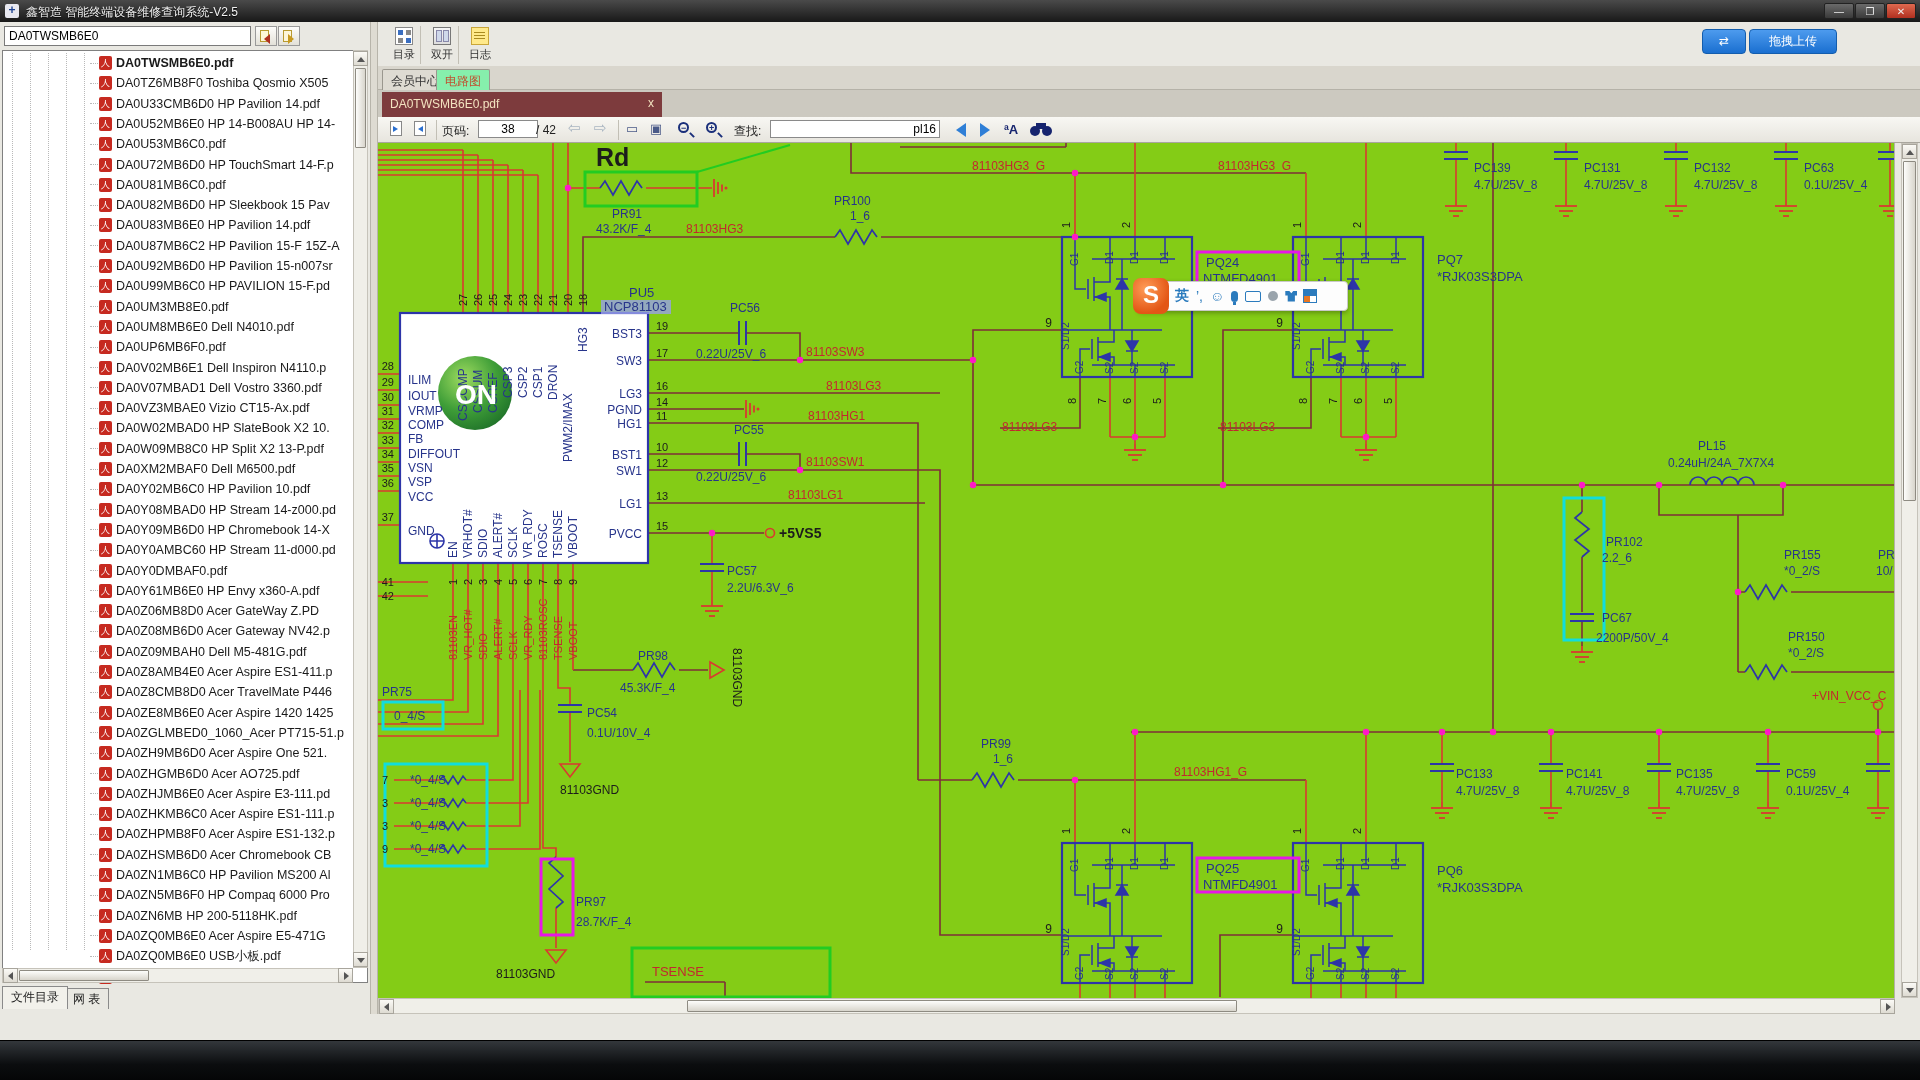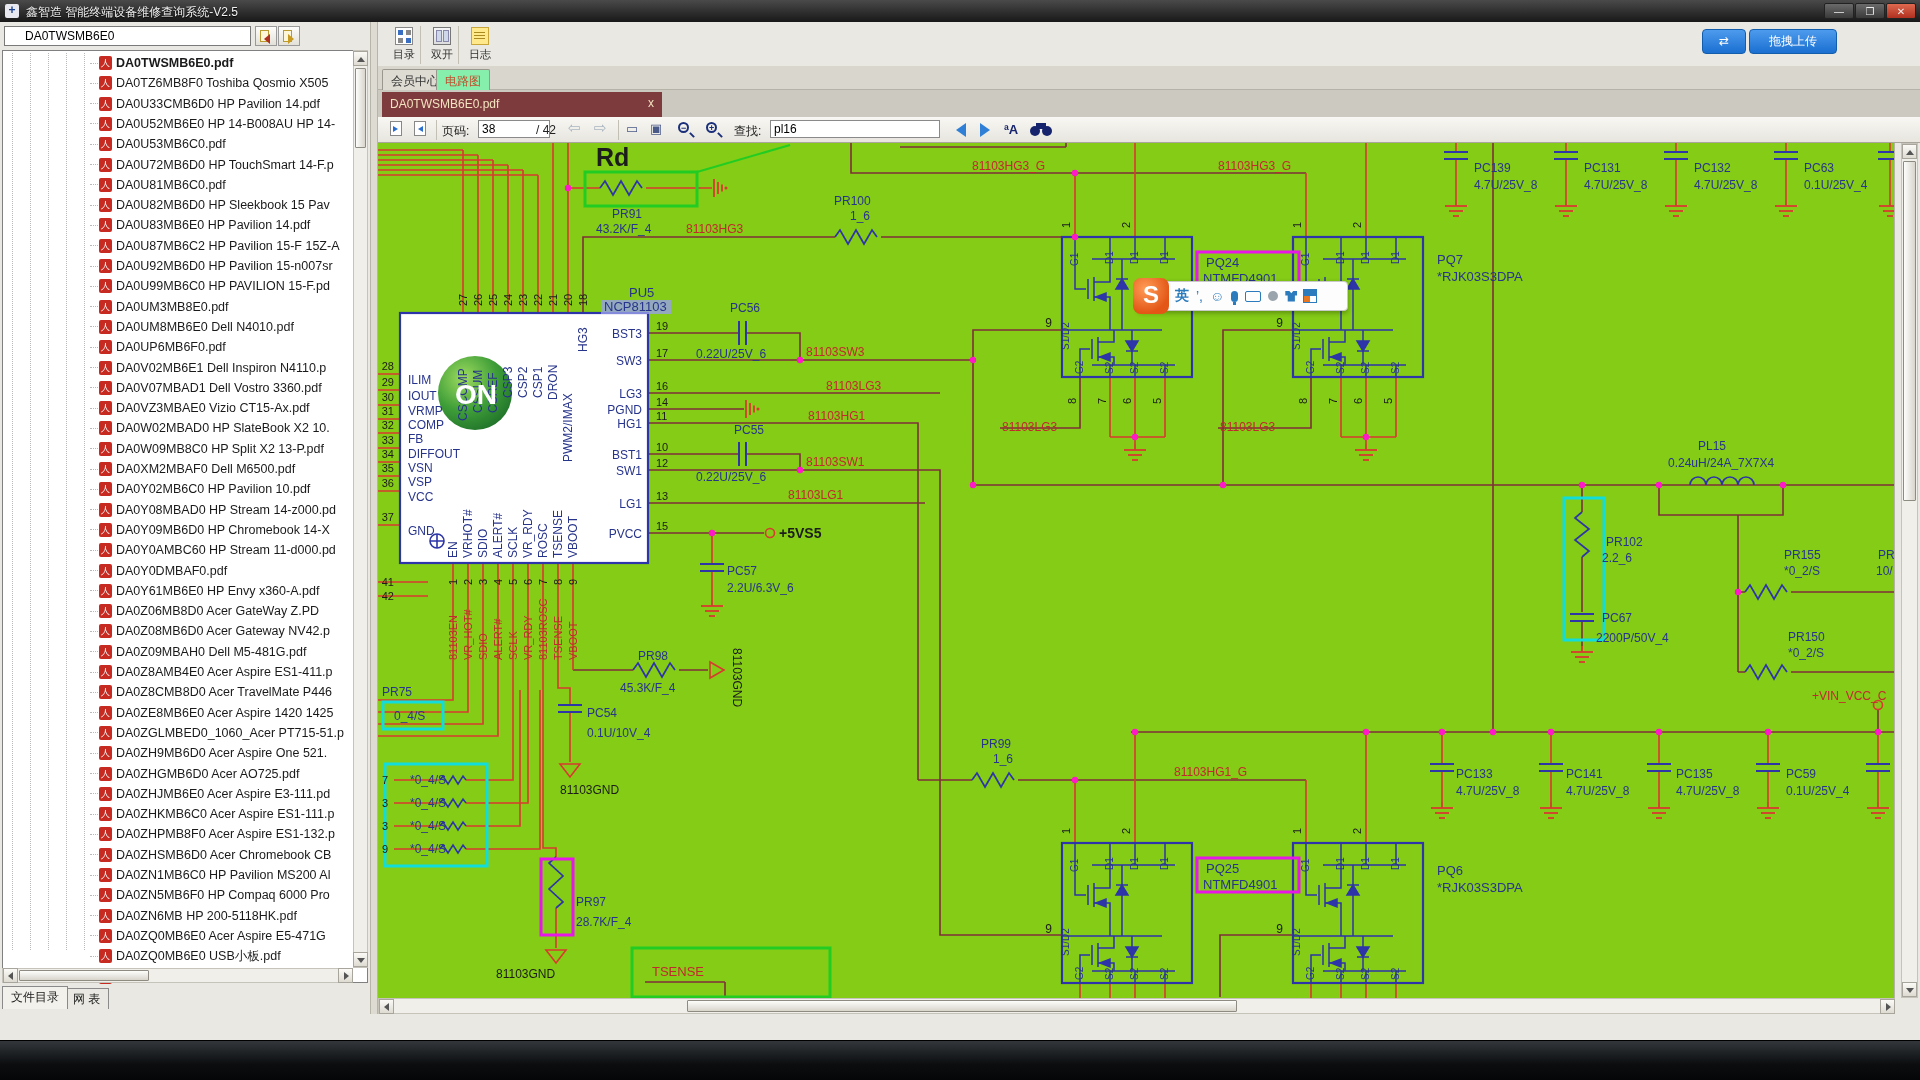--- a/index.html
+++ b/index.html
@@ -7,21 +7,21 @@
   #app{position:relative;width:1920px;height:1080px;overflow:hidden;background:#e9e8e2;}
   .abs{position:absolute;}
   
   #titlebar{left:0;top:0;width:1920px;height:22px;background:linear-gradient(#4a4a4a,#181818);color:#fff;}
   #appicon{left:5px;top:4px;width:14px;height:14px;background:#e8e8f0;color:#1a3f8f;font-size:12px;font-weight:bold;line-height:13px;text-align:center;border-radius:2px;}
   #apptitle{left:26px;top:4px;font-size:12px;color:#f2f2f2;text-shadow:0 1px 1px #000;}
   .winbtn{top:3px;width:30px;height:16px;font-size:10px;color:#eee;text-align:center;line-height:15px;background:linear-gradient(#6a6a6a,#3a3a3a);border:1px solid #222;border-radius:2px;}
   #btnmin{left:1824px;}#btnmax{left:1855px;}
   #btnclose{left:1886px;background:linear-gradient(#e0694f,#b03020);}
   
-  #searchbox{left:4px;top:26px;width:247px;height:20px;border:1px solid #7a7a7a;background:#fff;font-size:12px;padding:1px 20px;}
+  #searchbox{left:4px;top:26px;width:247px;height:20px;border:1px solid #7a7a7a;background:#fff;font-size:12px;padding:1px 4px;}
   .navbtn{top:26px;width:22px;height:20px;border:1px solid #9a9a9a;background:linear-gradient(#fdfdfb,#e3e1d8);}
   .navpage{position:absolute;left:4px;top:3px;width:9px;height:12px;background:#fdf6d8;border:1px solid #b89a30;}
   .navtri{position:absolute;top:7px;width:0;height:0;border-top:5px solid transparent;border-bottom:5px solid transparent;}
   #listbox{left:2px;top:50px;width:366px;height:933px;background:#fff;border:1px solid #808080;}
   .guide{top:53px;height:897px;width:1px;border-left:1px dotted #b9b9b9;}
   .frow{left:90px;height:20px;display:flex;align-items:center;white-space:nowrap;overflow:hidden;width:262px;}
   .stub{display:inline-block;width:8px;border-top:1px dotted #b9b9b9;margin-right:1px;}
   .pdfico{display:inline-block;flex:0 0 13px;width:13px;height:14px;background:#c62a20;border-radius:2px;color:#fff;font-size:9px;line-height:14px;text-align:center;margin-right:4px;}
   .fname{font-size:12.5px;color:#1a1a1a;}
   .frow.sel .fname{font-weight:bold;}
@@ -52,21 +52,21 @@
   
   #tabrow{left:378px;top:66px;width:1542px;height:24px;background:#d9d6cd;border-bottom:1px solid #b5b2a8;}
   .mtab{top:3px;height:21px;font-size:12px;padding:3px 8px 0 8px;border:1px solid #9a978e;border-bottom:none;border-radius:2px 2px 0 0;}
   .mtab.inact{background:#dedbd2;color:#333;}
   .mtab.act{background:#86efac;color:#c05030;}
   #docrow{left:378px;top:90px;width:1542px;height:27px;background:#ccc9c0;}
   #doctab{left:4px;top:2px;width:280px;height:25px;background:#7d3b3d;color:#f3e3c0;font-size:12px;padding:5px 8px;}
   #docclose{left:262px;top:5px;width:14px;height:14px;color:#f3e3c0;font-size:12px;line-height:13px;text-align:center;}
   #pdfbar{left:378px;top:117px;width:1542px;height:26px;background:linear-gradient(#f8f7f3,#e7e5de);border-bottom:1px solid #a9a69e;}
   .pdflbl{top:6px;font-size:12px;color:#222;}
-  .pdfinput{position:absolute;border:1px solid #8a8a8a;background:#fff;font-size:12px;height:18px;top:3px;padding:0 3px;}
+  .pdfinput{position:absolute;border:1px solid #8a8a8a;background:#fff;font-size:12px;height:18px;top:3px;padding:0 3px;text-align:right;}
   .pg{position:absolute;width:12px;height:15px;background:#fff;border:1px solid #888;}
   .pg i{position:absolute;width:0;height:0;}
   .outarr{position:absolute;top:2px;font-size:15px;color:#aab6c2;}
   .fitico{position:absolute;top:4px;font-size:13px;color:#4a5a88;}
   .mag{position:absolute;top:5px;width:11px;height:11px;border:2px solid #1a2f7a;border-radius:50%;}
   .mag i{position:absolute;left:9px;top:10px;width:6px;height:2px;background:#1a2f7a;transform:rotate(45deg);}
   .mag b{position:absolute;left:1px;top:-1px;font-size:9px;color:#1a2f7a;}
   .bluetri{position:absolute;top:6px;width:0;height:0;border-top:7px solid transparent;border-bottom:7px solid transparent;}
   .binoc{position:absolute;top:6px;width:22px;height:13px;}
   .binoc i{position:absolute;bottom:0;width:10px;height:10px;background:#16246e;border-radius:50%;}
@@ -423,21 +423,21 @@
 
   <div id="pdfbar" class="abs">
     <div class="pg" style="left:12px;top:4px;">
         <i style="left:2px;top:4px;border-top:3px solid transparent;border-bottom:3px solid transparent;border-left:5px solid #2a6fd0;"></i>
       </div>
     <div class="pg" style="left:36px;top:4px;">
         <i style="left:3px;top:4px;border-top:3px solid transparent;border-bottom:3px solid transparent;border-right:5px solid #2a6fd0;"></i>
       </div>
     <div class="abs" style="left:58px;top:3px;width:1px;height:20px;background:#c2bfb5;"></div>
     <span class="abs pdflbl" style="left:64px;">页码:</span>
-    <input class="pdfinput" style="left: 100px; width: 72px; text-align: left;" value="38">
+    <input class="pdfinput" style="left: 100px; width: 60px; text-align: center;" value="38">
     <span class="abs pdflbl" style="left:158px;">/ 42</span>
     <span class="outarr" style="left:190px;">⇦</span>
     <span class="outarr" style="left:216px;">⇨</span>
     <div class="abs" style="left:240px;top:3px;width:1px;height:20px;background:#c2bfb5;"></div>
     <span class="fitico" style="left:248px;">▭</span>
     <span class="fitico" style="left:272px;">▣</span>
     <div class="mag" style="left:300px;">
         <i></i>
         <b>−</b>
       </div>

